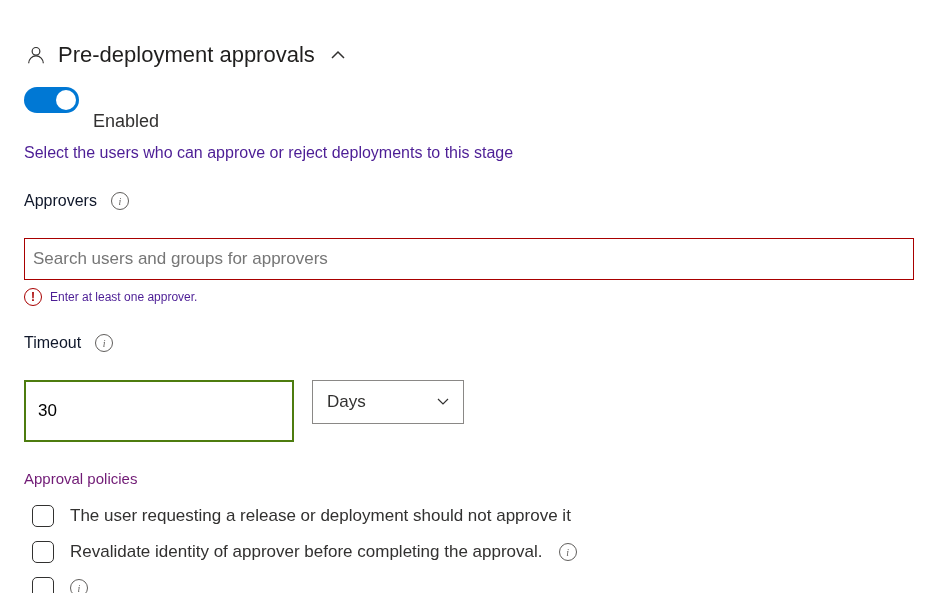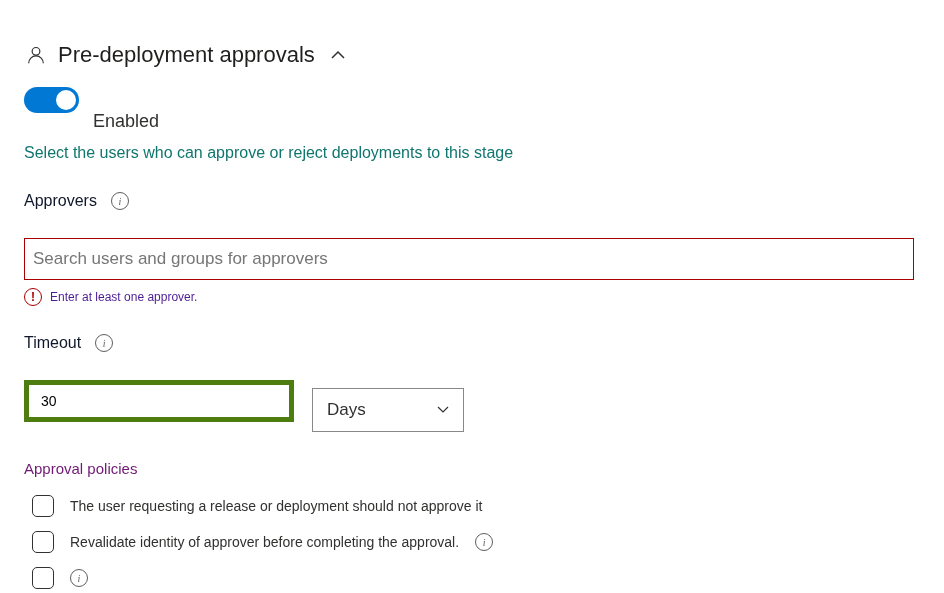--- a/index.html
+++ b/index.html
@@ -66,21 +66,21 @@
       top: 3px;
       right: 3px;
     }
     .toggle-label {
       font-size: 18px;
       color: #323130;
       margin-top: 43px;
     }
     .section-subtitle {
       font-size: 16px;
-      color: #0f766e;
+      color: #4c1d95;
       margin-bottom: 30px;
     }
     .field-label-row {
       display: flex;
       align-items: center;
       gap: 14px;
       margin-bottom: 28px;
     }
     .field-label {
       font-size: 16px;
@@ -136,38 +136,37 @@
       font-size: 12px;
       color: #4c1d95;
     }
     .timeout-inputs {
       display: flex;
       gap: 18px;
       margin-bottom: 28px;
     }
     .timeout-number {
       width: 270px;
-      height: 42px;
-      border: 5px solid #4d7c0f;
+      height: 62px;
+      border: 2px solid #4d7c0f;
       padding: 0 12px;
-      font-size: 14px;
+      font-size: 17px;
       font-family: inherit;
       outline: none;
     }
     .timeout-unit {
       width: 152px;
       height: 44px;
       border: 1px solid #8a8886;
       display: flex;
       align-items: center;
       justify-content: space-between;
       padding: 0 14px;
       cursor: pointer;
       font-size: 17px;
-      margin-top: 8px;
     }
     .chevron-down {
       width: 12px;
       height: 12px;
       display: flex;
       align-items: center;
       justify-content: center;
     }
     .policies-title {
       font-size: 15px;
@@ -183,21 +182,21 @@
     }
     .checkbox {
       width: 22px;
       height: 22px;
       border: 1.5px solid #323130;
       border-radius: 5px;
       cursor: pointer;
       flex-shrink: 0;
     }
     .policy-text {
-      font-size: 14px;
+      font-size: 17px;
       color: #323130;
     }
   </style>
 </head>
 <body>
 
 
 
 <div class="header-row">
   <div class="header-left">

